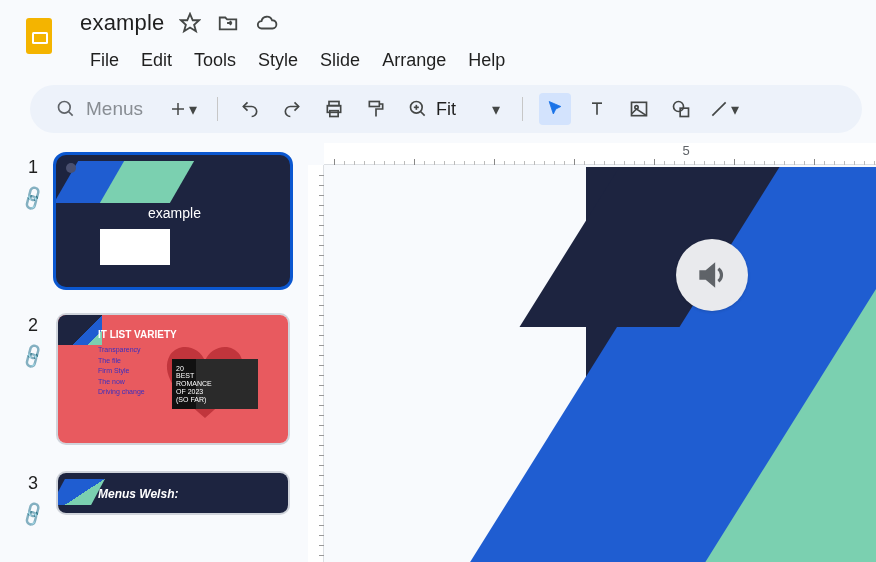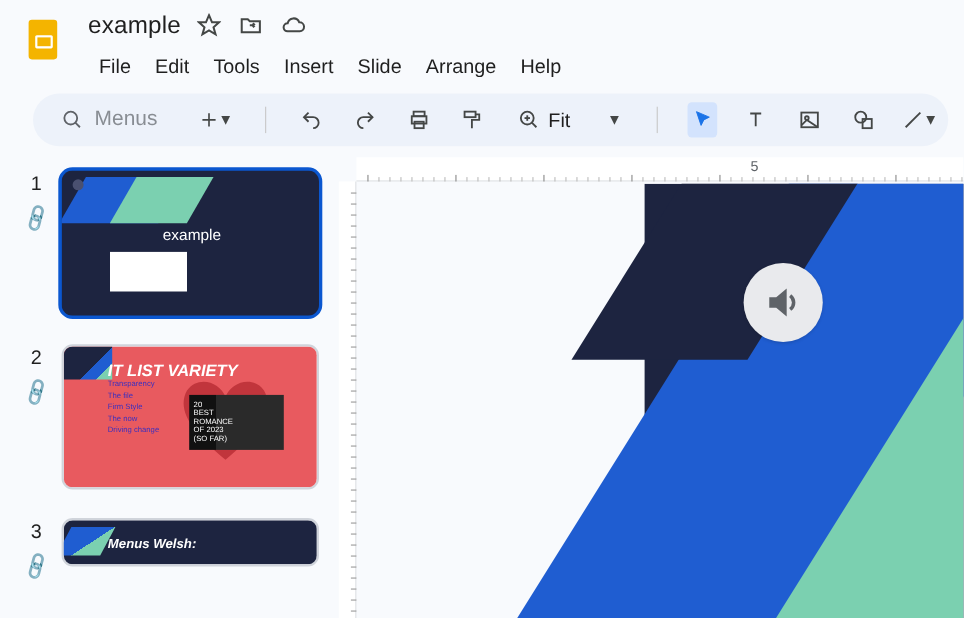--- a/index.html
+++ b/index.html
@@ -13,21 +13,21 @@
     .title-row { display: flex; align-items: center; gap: 14px; height: 30px; }
     .doc-title { font-size: 22px; color: #1f1f1f; letter-spacing: 0.2px; }
     .title-icons { display: flex; gap: 16px; align-items: center; }
     .title-icons span { display: inline-flex; color: #444746; }
     .menu-row { display: flex; gap: 2px; margin-top: 6px; }
     .menu-item { padding: 6px 10px; font-size: 18px; color: #1f1f1f; cursor: pointer; border-radius: 4px; }
     .menu-item.highlighted { border: 3px solid #e23b30; padding: 3px 9px; }
 
     
     .toolbar-wrap { padding: 8px 14px 10px 30px; }
-    .toolbar { background: #edf2fa; border-radius: 26px; height: 48px; display: flex; align-items: center; padding: 0 14px; gap: 22px; }
+    .toolbar { background: #edf2fa; border-radius: 26px; height: 48px; display: flex; align-items: center; padding: 0 14px; gap: 10px; }
     .menus-pill { display: flex; align-items: center; gap: 10px; padding: 6px 12px; }
     .menus-text { font-size: 19px; color: #888d93; }
     .tb-sep { width: 1px; height: 24px; background: #c7c7c7; margin: 0 6px; }
     .tb-btn { width: 32px; height: 32px; display: flex; align-items: center; justify-content: center; color: #444746; cursor: pointer; border-radius: 4px; }
     .tb-btn.active { background: #d3e3fd; }
     .tb-new { display: flex; align-items: center; gap: 2px; padding: 0 4px; }
     .zoom-group { display: flex; align-items: center; gap: 8px; padding: 0 6px; }
     .zoom-text { font-size: 18px; color: #1f1f1f; }
     .caret { color: #444746; }
 
@@ -49,21 +49,21 @@
     .t1-bg { position: absolute; inset: 0; background: #1d2440; }
     .t1-shape1 { position: absolute; left: 10px; top: 6px; width: 90px; height: 42px; background: #1f5dd1; transform: skewX(-30deg); }
     .t1-shape2 { position: absolute; left: 56px; top: 6px; width: 70px; height: 42px; background: #7bd0b0; transform: skewX(-30deg); }
     .t1-title { position: absolute; left: 92px; top: 50px; color: #fff; font-size: 14px; }
     .t1-whitebox { position: absolute; left: 44px; top: 74px; width: 70px; height: 36px; background: #fff; }
     .t1-dot { position: absolute; left: 10px; top: 8px; width: 10px; height: 10px; border-radius: 50%; background: #4a5070; }
 
     
     .t2-bg { position: absolute; inset: 0; background: #e85a5f; }
     .t2-corner { position: absolute; left: 0; top: 0; width: 44px; height: 30px; background: linear-gradient(135deg, #1d2440 0 60%, #1f5dd1 60% 80%, #7bd0b0 80%); }
-    .t2-heading { position: absolute; left: 40px; top: 14px; color: #fff; font-size: 15px; font-weight: bold; font-style: italic; }
+    .t2-heading { position: absolute; left: 40px; top: 14px; color: #fff; font-size: 10px; font-weight: bold; }
     .t2-list { position: absolute; left: 40px; top: 30px; font-size: 7px; color: #3a2fbf; line-height: 1.5; }
     .t2-heart { position: absolute; right: 28px; top: 18px; width: 110px; height: 100px; }
     .t2-heart svg { width: 100%; height: 100%; }
     .t2-photo { position: absolute; right: 30px; top: 44px; width: 86px; height: 50px; background: linear-gradient(90deg, #111 0 28%, #2a2a2a 28% 100%); display: flex; align-items: center; justify-content: flex-start; padding-left: 4px; }
     .t2-photo-text { color: #fff; font-size: 7px; line-height: 1.1; }
 
     
     .t3-bg { position: absolute; inset: 0; background: #1d2440; }
     .t3-corner { position: absolute; left: 0; top: 6px; width: 40px; height: 26px; background: linear-gradient(135deg, #1f5dd1 0 60%, #7bd0b0 60%); transform: skewX(-28deg); }
     .t3-title { position: absolute; left: 40px; top: 14px; color: #fff; font-size: 12px; font-style: italic; font-weight: bold; }
@@ -114,21 +114,21 @@
             <svg width="24" height="22" viewBox="0 0 24 24" fill="none" stroke="#444746" stroke-width="2">
               <path d="M6 18a4 4 0 0 1 0-8 6 6 0 0 1 11.5-1A4.5 4.5 0 0 1 18 18H6z"></path>
             </svg>
           </span>
       </div>
     </div>
     <div class="menu-row">
       <span class="menu-item">File</span>
       <span class="menu-item">Edit</span>
       <span class="menu-item">Tools</span>
-      <span class="menu-item">Insert</span>
+      <span class="menu-item">Style</span>
       <span class="menu-item">Slide</span>
       <span class="menu-item">Arrange</span>
       <span class="menu-item">Help</span>
     </div>
   </div>
 </div>
 
 <div class="toolbar-wrap">
   <div class="toolbar">
     <div class="menus-pill">

